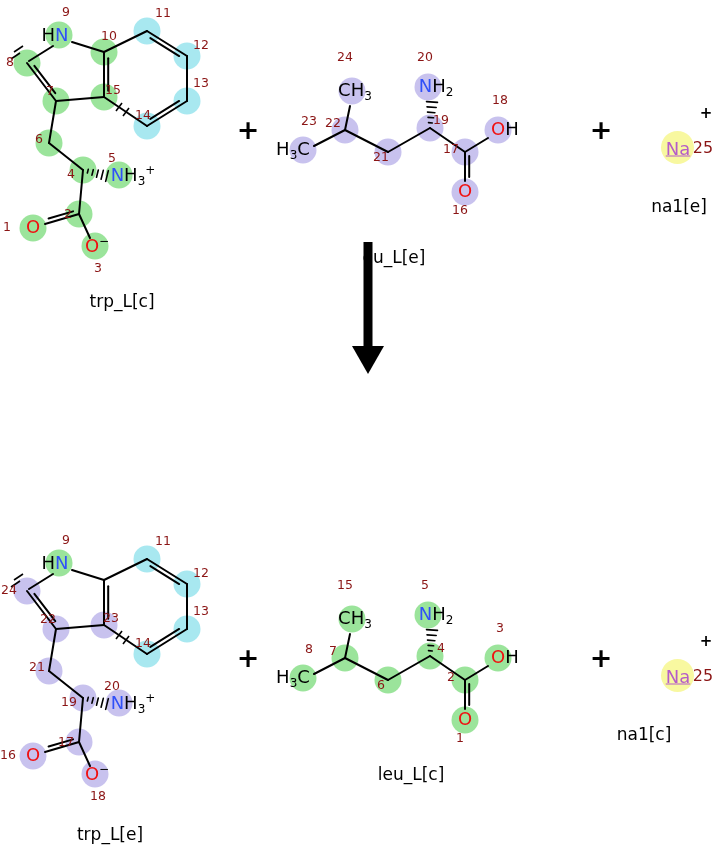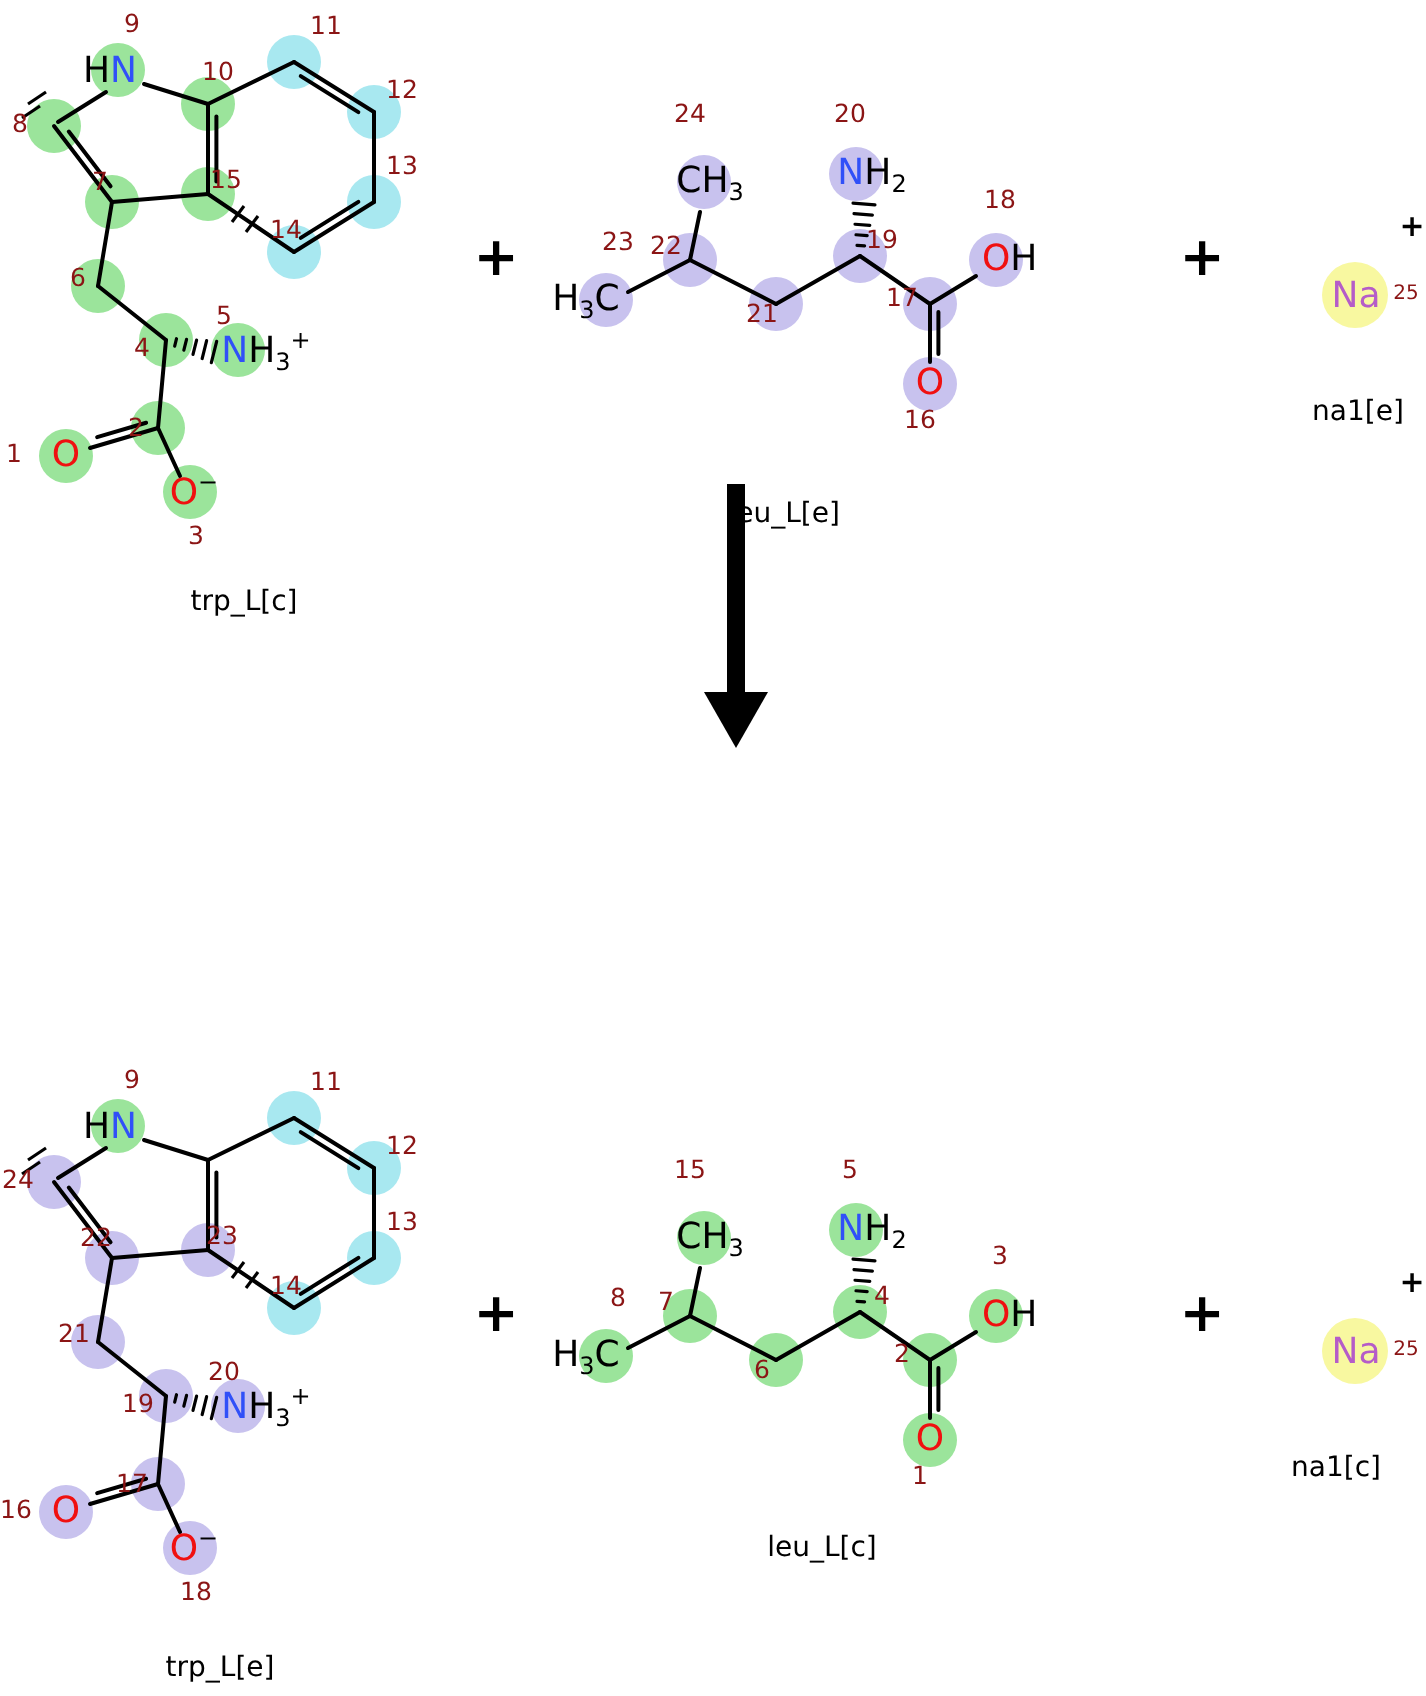--- a/index.html
+++ b/index.html
@@ -1,24 +1,24 @@
 <!DOCTYPE html>
 <html><head>
 <meta charset="utf-8">
 <style>
   html,body{margin:0;padding:0;background:#ffffff;}
   .canvas{position:relative;width:713px;height:848px;background:#ffffff;overflow:hidden;
           font-family:"DejaVu Sans", sans-serif;color:#000;}
   .mol{position:absolute;}
-  .mol-label{position:absolute;transform:translate(-50%,-50%);font-size:14px;white-space:nowrap;}
+  .mol-label{position:absolute;transform:translate(-50%,-50%);font-size:17px;white-space:nowrap;}
   .plus{position:absolute;transform:translate(-50%,-50%);font-size:27px;font-weight:bold;line-height:1;}
   .ion-circle{position:absolute;width:33px;height:33px;border-radius:50%;}
-  .ion-symbol{position:absolute;transform:translate(-50%,-50%);font-size:18px;}
+  .ion-symbol{position:absolute;transform:translate(-50%,-50%);font-size:18px;text-decoration:underline;}
   .ion-charge{position:absolute;transform:translate(-50%,-50%);font-size:15px;font-weight:bold;}
-  .ion-number{position:absolute;transform:translate(-50%,-50%);font-size:10px;}
+  .ion-number{position:absolute;transform:translate(-50%,-50%);font-size:16px;}
 </style>
 </head>
 <body>
 
 <div class="canvas">
 
   <svg class="mol" style="left:0px;top:0px;width:235px;height:285px" viewBox="0 0 235 285">
       <circle cx="59" cy="35" r="13.5" fill="#9be49b"></circle>
       <circle cx="104" cy="52" r="13.5" fill="#9be49b"></circle>
       <circle cx="147" cy="31" r="13.5" fill="#a8e8f0"></circle>
@@ -342,15 +342,15 @@
       <text x="245" y="59" text-anchor="middle" font-size="12.5" fill="#8b1515" font-family="&quot;DejaVu Sans&quot;, sans-serif">3</text>
     </svg>
   <div class="mol-label" style="left:411px;top:774px">leu_L[c]</div>
 
   <div class="plus" style="left:601px;top:657px">+</div>
 
   <div class="ion-circle" style="left: 661px; top: 659px; background: rgb(248, 248, 160);"></div>
   <div class="ion-symbol" style="left: 678px; top: 676px; color: rgb(181, 92, 200);">Na</div>
   <div class="ion-charge" style="left:706px;top:641px">+</div>
   <div class="ion-number" style="left: 703px; top: 675px; color: rgb(139, 21, 21);">25</div>
-  <div class="mol-label" style="left:668px;top:734px">na1[c]</div>
+  <div class="mol-label" style="left:644px;top:734px">na1[c]</div>
 
 </div>
 
 </body></html>

